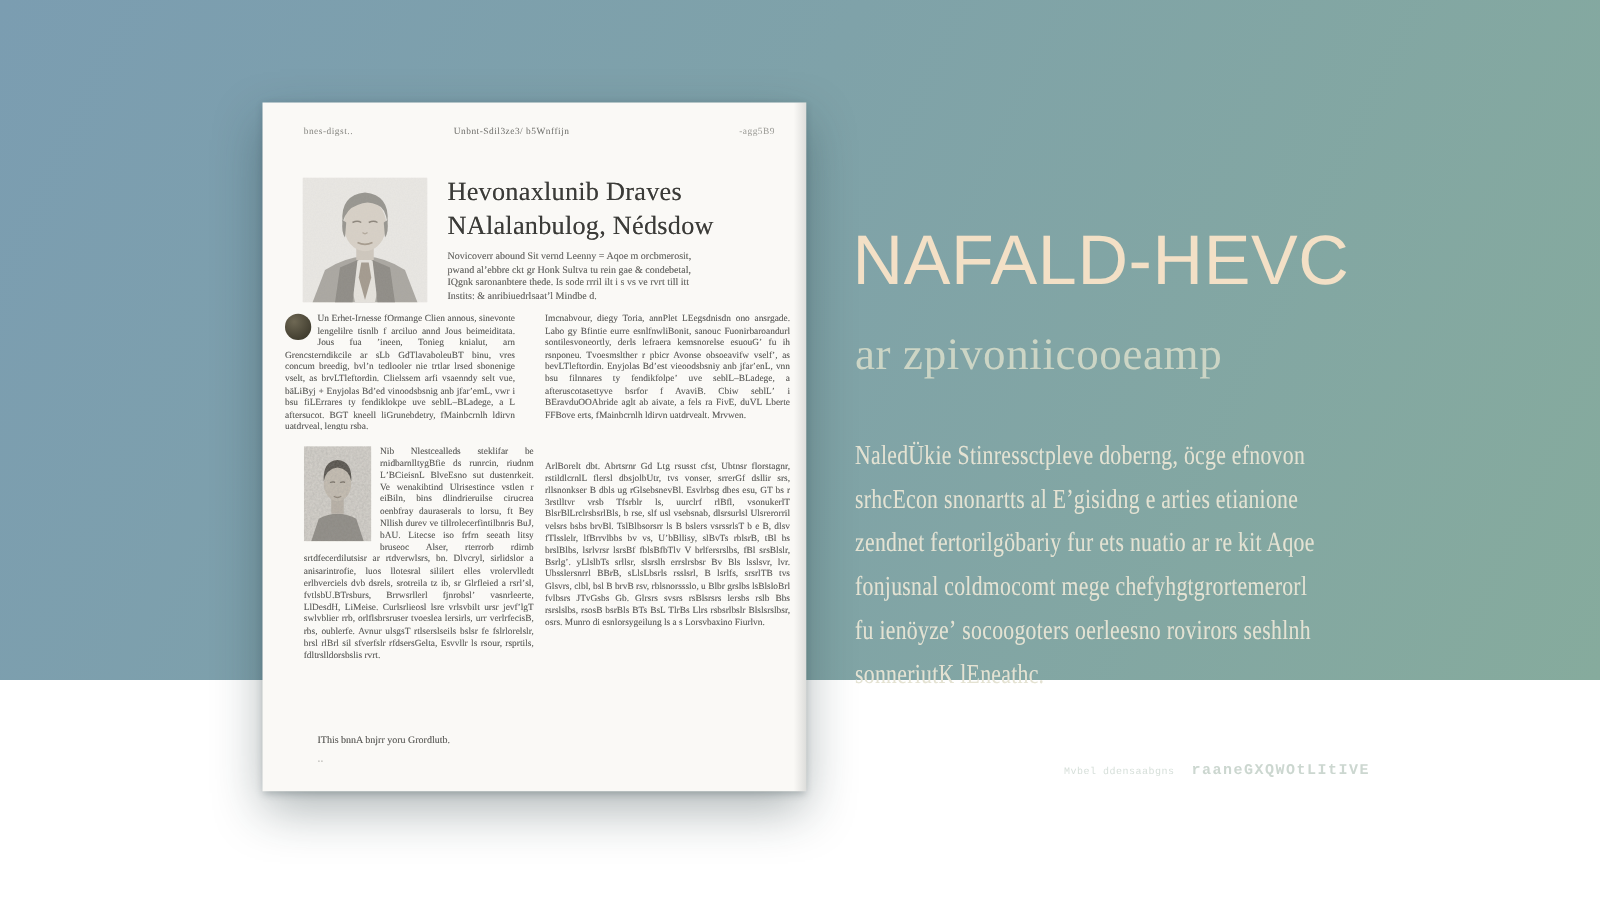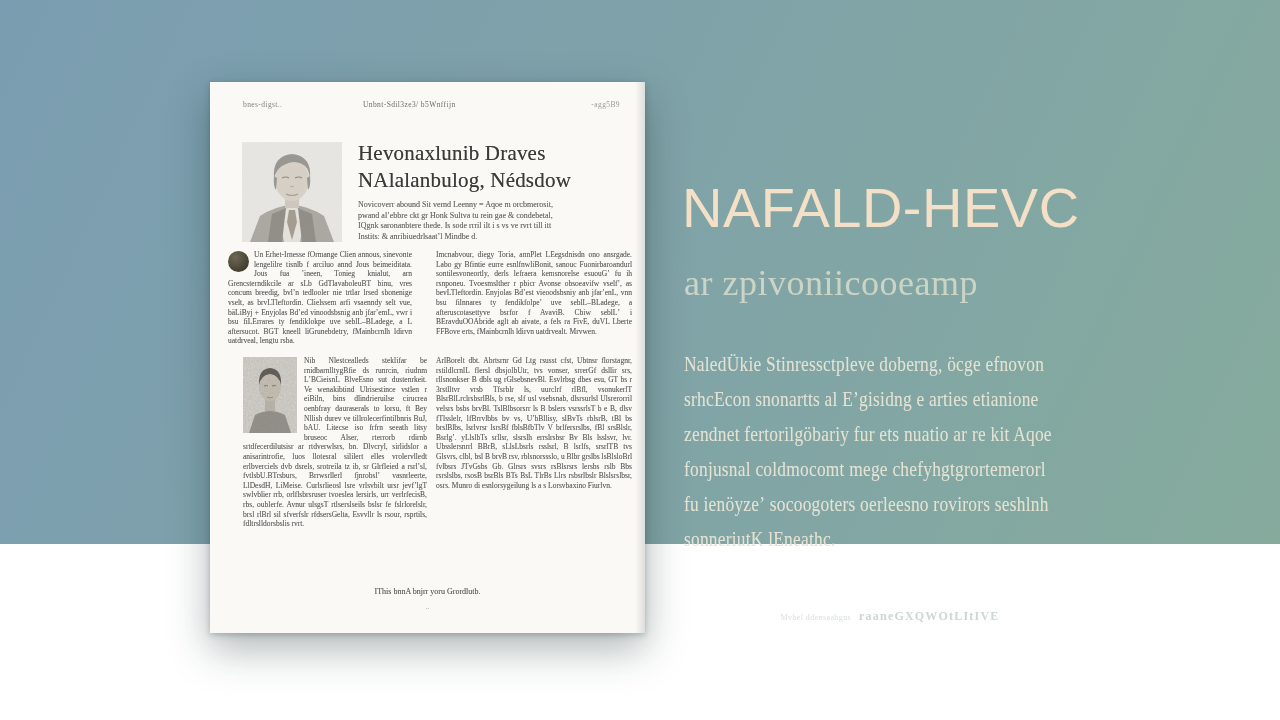--- a/index.html
+++ b/index.html
@@ -37,29 +37,29 @@
   .intro{position:absolute;left:148px;top:118px;width:262px;
     font-size:8px;line-height:10.5px;color:#6a6a66;text-shadow:0 0 .4px rgba(0,0,0,.35);}
 
   .doc-col{
     position:absolute;font-size:7.5px;line-height:9.6px;color:#5f5f5c;
     text-align:justify;overflow:hidden;text-shadow:0 0 .4px rgba(0,0,0,.3);
   }
   .colA-left {left:18px; top:168px;width:184px;height:94px;}
   .colA-right{left:226px;top:168px;width:196px;height:94px;}
   .colB-left {left:33px; top:274px;width:184px;height:216px;}
-  .colB-right{left:226px;top:274px;width:196px;height:228px;}
+  .colB-right{left:226px;top:286px;width:196px;height:228px;}
   .coin{
     float:left;width:21px;height:21px;border-radius:50%;
     margin:1px 5px 1px 0;
     background:radial-gradient(circle at 35% 30%,#6e6854,#474334 65%,#353224);
   }
   .page-footer{
-    position:absolute;left:0;top:505px;width:100%;text-align:center;
-    font-size:8px;color:#5c5c58;text-shadow:0 0 .4px rgba(0,0,0,.3);
+    position:absolute;left:0;top:505px;width:100%;text-align:left;
+    font-size:8px;color:#5c5c58;text-shadow:0 0 .4px rgba(0,0,0,.3);padding-left:44px;
   }
   .page-footer .mark{display:block;margin-top:9px;font-size:7px;color:#a7a7a2;}
 
   
   .eyebrow{
     position:absolute;left:688px;top:141px;font-size:20px;letter-spacing:.6px;
     opacity:.92;text-shadow:0 0 .6px rgba(255,255,255,.25);
   }
   .big-heading{
     position:absolute;left:682px;top:180px;
@@ -69,21 +69,21 @@
   .sub-heading{
     position:absolute;left:684px;top:252px;font-size:36px;letter-spacing:.5px;line-height:1.2;margin-top:10px;
   }
   .panel-body{
     position:absolute;left:684px;top:346px;width:530px;
     transform:scaleX(.79);transform-origin:left top;
     font-size:22px;line-height:35px;letter-spacing:.3px;
     text-shadow:0 0 .6px rgba(255,255,255,.2);
   }
   .panel-footer{
-    position:absolute;left:684px;top:606px;width:412px;text-align:center;
+    position:absolute;left:684px;top:606px;width:412px;text-align:right;font-family:Liberation Mono, monospace;
   }
   .panel-footer .pf-small{font-size:8px;letter-spacing:.4px;opacity:.8;margin-right:4px;}
   .panel-footer .pf-caps{font-size:12px;letter-spacing:1.2px;font-weight:700;}
 </style>
 </head>
 <body>
 
 <div class="canvas">
 
   <div class="page">

